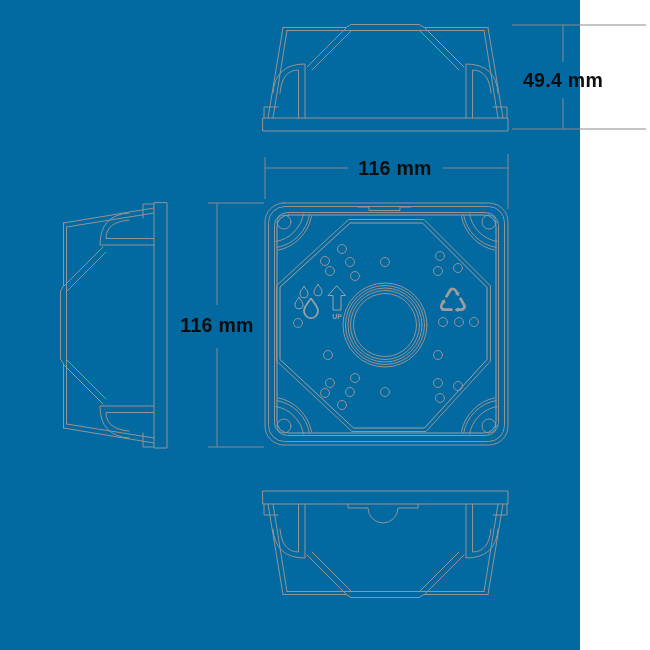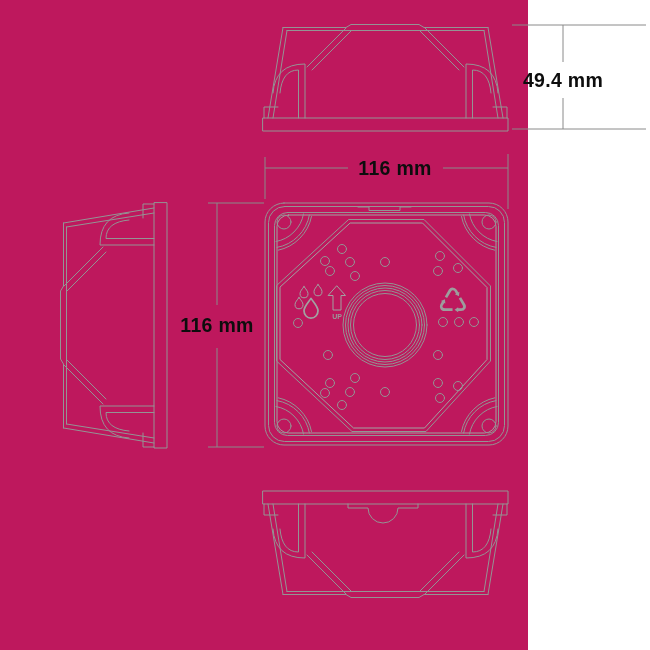--- a/index.html
+++ b/index.html
@@ -1,19 +1,19 @@
 <!DOCTYPE html>
 <html><head>
 <meta charset="utf-8">
 <style>
   html,body{
     margin:0;padding:0;background:#ffffff;width:650px;height:650px;overflow:hidden;
     font-family:"Liberation Sans", sans-serif;
   }
-  .canvas{position:relative;width:528px;height:650px;background:#be185d;}
+  .canvas{position:relative;width:580px;height:650px;background:#0369a1;}
   svg{display:block}
   .ln{stroke:#949494;stroke-width:1;fill:none;stroke-linecap:round;stroke-linejoin:round;}
   .ln2{stroke:#a2a2a2;stroke-width:1;fill:none;stroke-linecap:round;stroke-linejoin:round;}
   .dim{stroke:#8a8a8a;stroke-width:1;fill:none;}
   .dimtext{
     fill:#0d0d0d;font-family:"Liberation Sans", sans-serif;font-weight:bold;
     font-size:19.5px;letter-spacing:.3px;
   }
   .uptext{
     fill:#9a9a9a;font-family:"Liberation Sans", sans-serif;font-weight:bold;font-size:7px;

